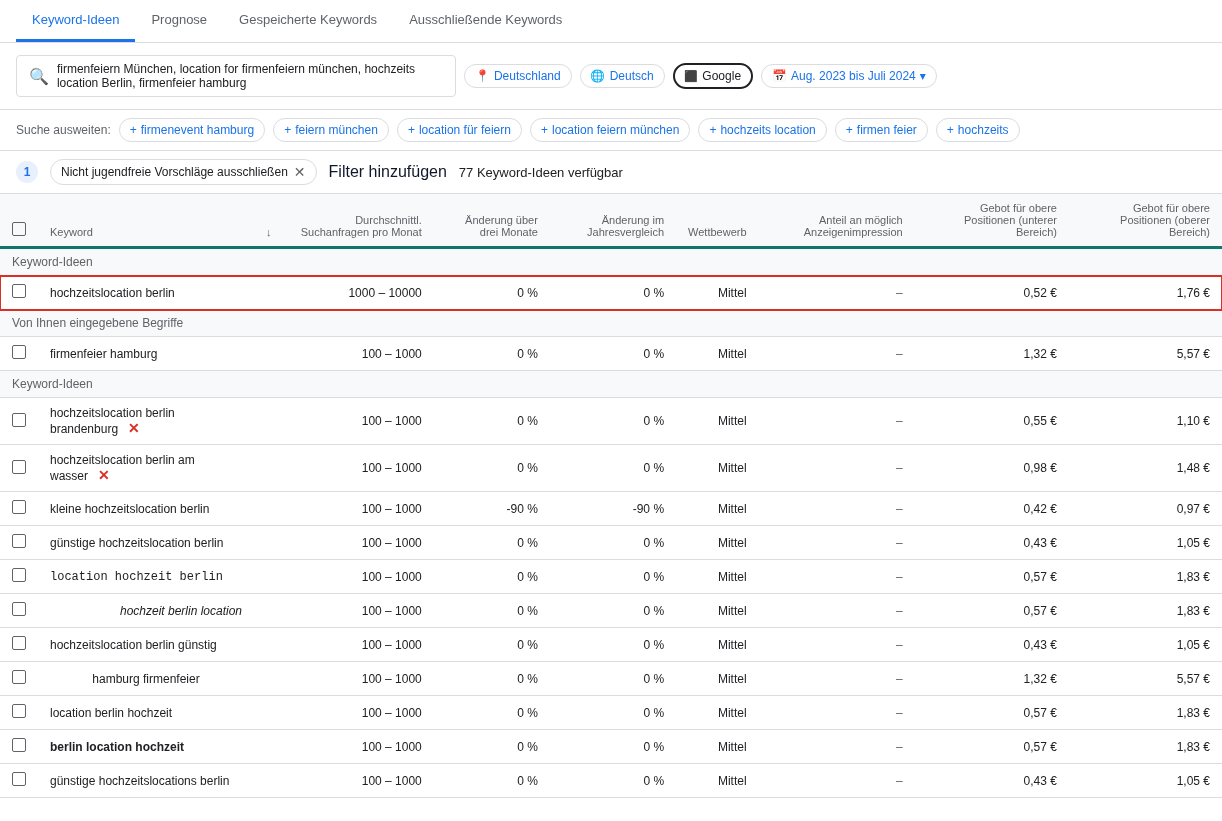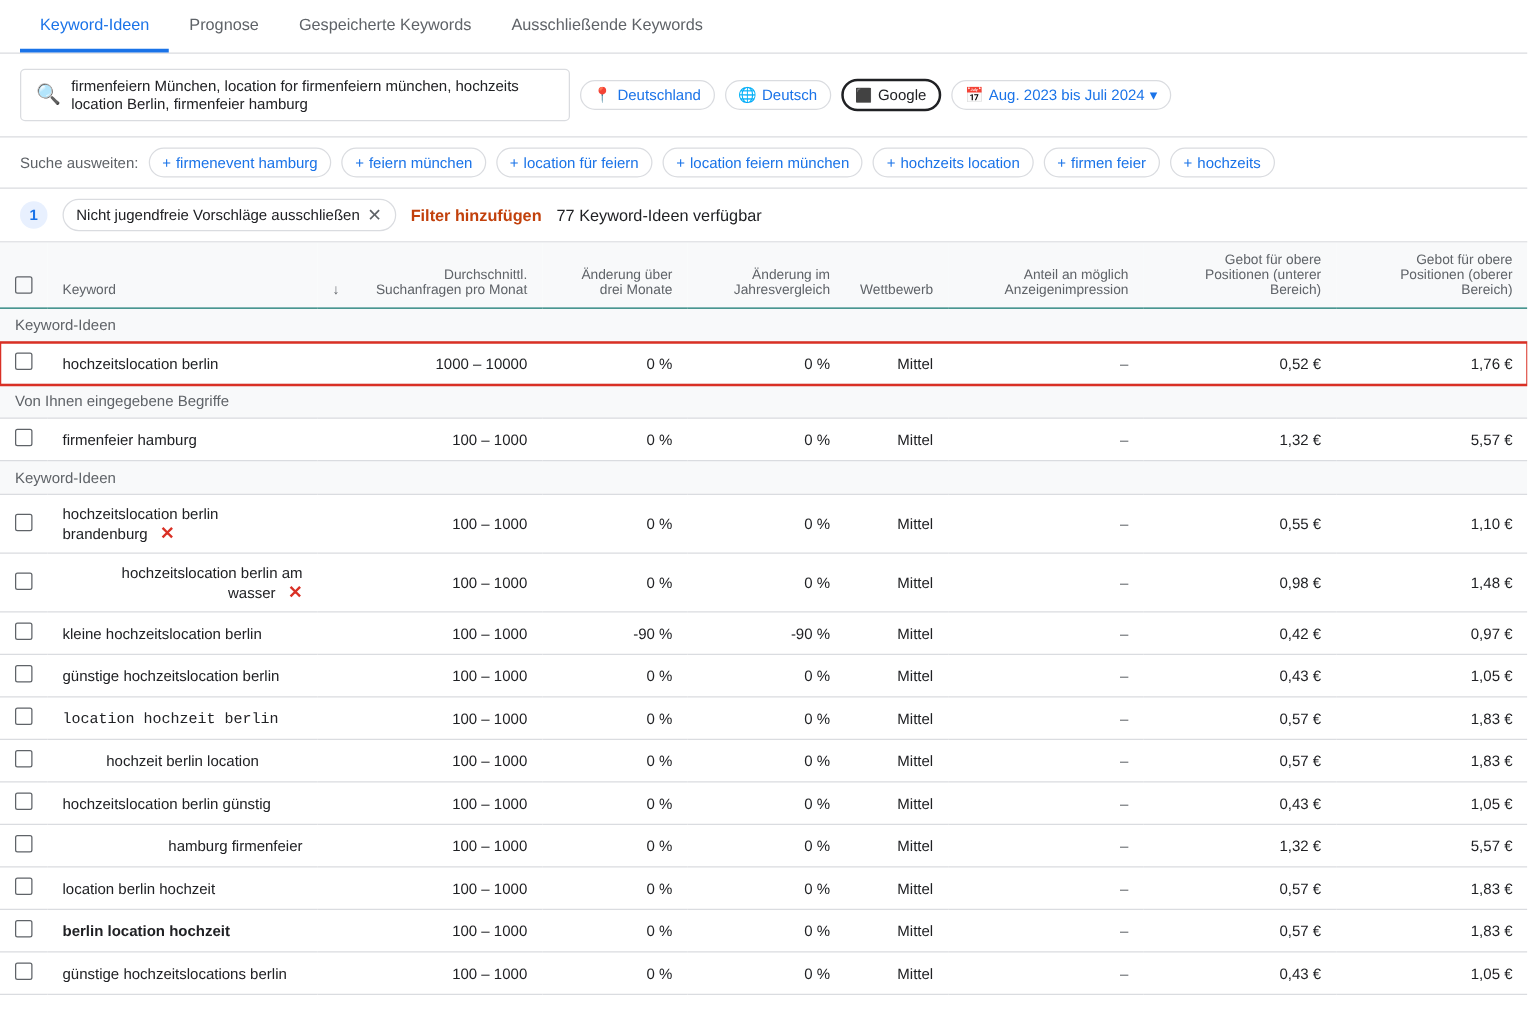--- a/index.html
+++ b/index.html
@@ -21,28 +21,28 @@
     
     .suggestions { display: flex; align-items: center; padding: 8px 16px; gap: 8px; flex-wrap: wrap; border-bottom: 1px solid #dadce0; font-size: 12px; }
     .suggestions-label { color: #5f6368; }
     .suggestion-tag { display: flex; align-items: center; gap: 4px; border: 1px solid #dadce0; border-radius: 16px; padding: 4px 10px; font-size: 12px; color: #1a73e8; cursor: pointer; }
 
     
     .filter-row { display: flex; align-items: center; padding: 8px 16px; gap: 12px; border-bottom: 1px solid #dadce0; }
     .filter-badge { background: #e8f0fe; border-radius: 50%; width: 22px; height: 22px; display: flex; align-items: center; justify-content: center; font-size: 12px; color: #1a73e8; font-weight: bold; }
     .filter-chip { display: flex; align-items: center; gap: 6px; border: 1px solid #dadce0; border-radius: 16px; padding: 4px 10px; font-size: 12px; background: #fff; }
     .close-btn { cursor: pointer; color: #5f6368; font-size: 14px; }
-    .add-filter { color: #c2410c; font-size: 13px; cursor: pointer; font-weight: bold; }
+    .add-filter { color: #0f172a; font-size: 16px; cursor: pointer; }
     .keyword-count { color: #202124; font-size: 13px; }
 
     
     .table-wrap { overflow-x: auto; }
     table { width: 100%; border-collapse: collapse; font-size: 12px; }
     thead tr { background: #f8f9fa; }
-    th { padding: 8px 12px; text-align: right; font-weight: 500; color: #5f6368; font-size: 11px; border-bottom: 1px solid #0f766e; vertical-align: bottom; }
+    th { padding: 8px 12px; text-align: right; font-weight: 500; color: #5f6368; font-size: 11px; border-bottom: 3px solid #0f766e; vertical-align: bottom; }
     th:first-child, th:nth-child(2) { text-align: left; }
     td { padding: 8px 12px; border-bottom: 1px solid #dadce0; text-align: right; color: #202124; }
     td:first-child { text-align: left; width: 28px; }
     td:nth-child(2) { text-align: left; min-width: 200px; }
     .section-header td { background: #f8f9fa; color: #5f6368; font-size: 12px; font-weight: 500; text-align: left; }
     .section-header td { padding: 6px 12px; }
     .checkbox { width: 14px; height: 14px; border: 1px solid #5f6368; border-radius: 2px; display: inline-block; cursor: pointer; }
     .x-mark { color: #d93025; font-weight: bold; font-size: 14px; margin-left: 6px; }
 
     
@@ -185,21 +185,21 @@
           <td>100 – 1000</td>
           <td>0 %</td>
           <td>0 %</td>
           <td>Mittel</td>
           <td style="color: rgb(95, 99, 104);">–</td>
           <td>0,55 €</td>
           <td>1,10 €</td>
         </tr>
         <tr>
           <td><span class="checkbox"></span></td>
-          <td style="text-align: right;">hochzeitslocation berlin am wasser<span class="x-mark" style="color: rgb(217, 48, 37);"> ✕</span></td>
+          <td style="text-align: left;">hochzeitslocation berlin am wasser<span class="x-mark" style="color: rgb(217, 48, 37);"> ✕</span></td>
           <td></td>
           <td>100 – 1000</td>
           <td>0 %</td>
           <td>0 %</td>
           <td>Mittel</td>
           <td style="color: rgb(95, 99, 104);">–</td>
           <td>0,98 €</td>
           <td>1,48 €</td>
         </tr>
         <tr>
@@ -233,21 +233,21 @@
           <td>100 – 1000</td>
           <td>0 %</td>
           <td>0 %</td>
           <td>Mittel</td>
           <td style="color: rgb(95, 99, 104);">–</td>
           <td>0,57 €</td>
           <td>1,83 €</td>
         </tr>
         <tr>
           <td><span class="checkbox"></span></td>
-          <td style="text-align: center;">hochzeit berlin location</td>
+          <td style="text-align: right; font-style: italic;">hochzeit berlin location</td>
           <td></td>
           <td>100 – 1000</td>
           <td>0 %</td>
           <td>0 %</td>
           <td>Mittel</td>
           <td style="color: rgb(95, 99, 104);">–</td>
           <td>0,57 €</td>
           <td>1,83 €</td>
         </tr>
         <tr>
@@ -257,21 +257,21 @@
           <td>100 – 1000</td>
           <td>0 %</td>
           <td>0 %</td>
           <td>Mittel</td>
           <td style="color: rgb(95, 99, 104);">–</td>
           <td>0,43 €</td>
           <td>1,05 €</td>
         </tr>
         <tr>
           <td><span class="checkbox"></span></td>
-          <td style="text-align: right;">hamburg firmenfeier</td>
+          <td style="text-align: center;">hamburg firmenfeier</td>
           <td></td>
           <td>100 – 1000</td>
           <td>0 %</td>
           <td>0 %</td>
           <td>Mittel</td>
           <td style="color: rgb(95, 99, 104);">–</td>
           <td>1,32 €</td>
           <td>5,57 €</td>
         </tr>
         <tr>

